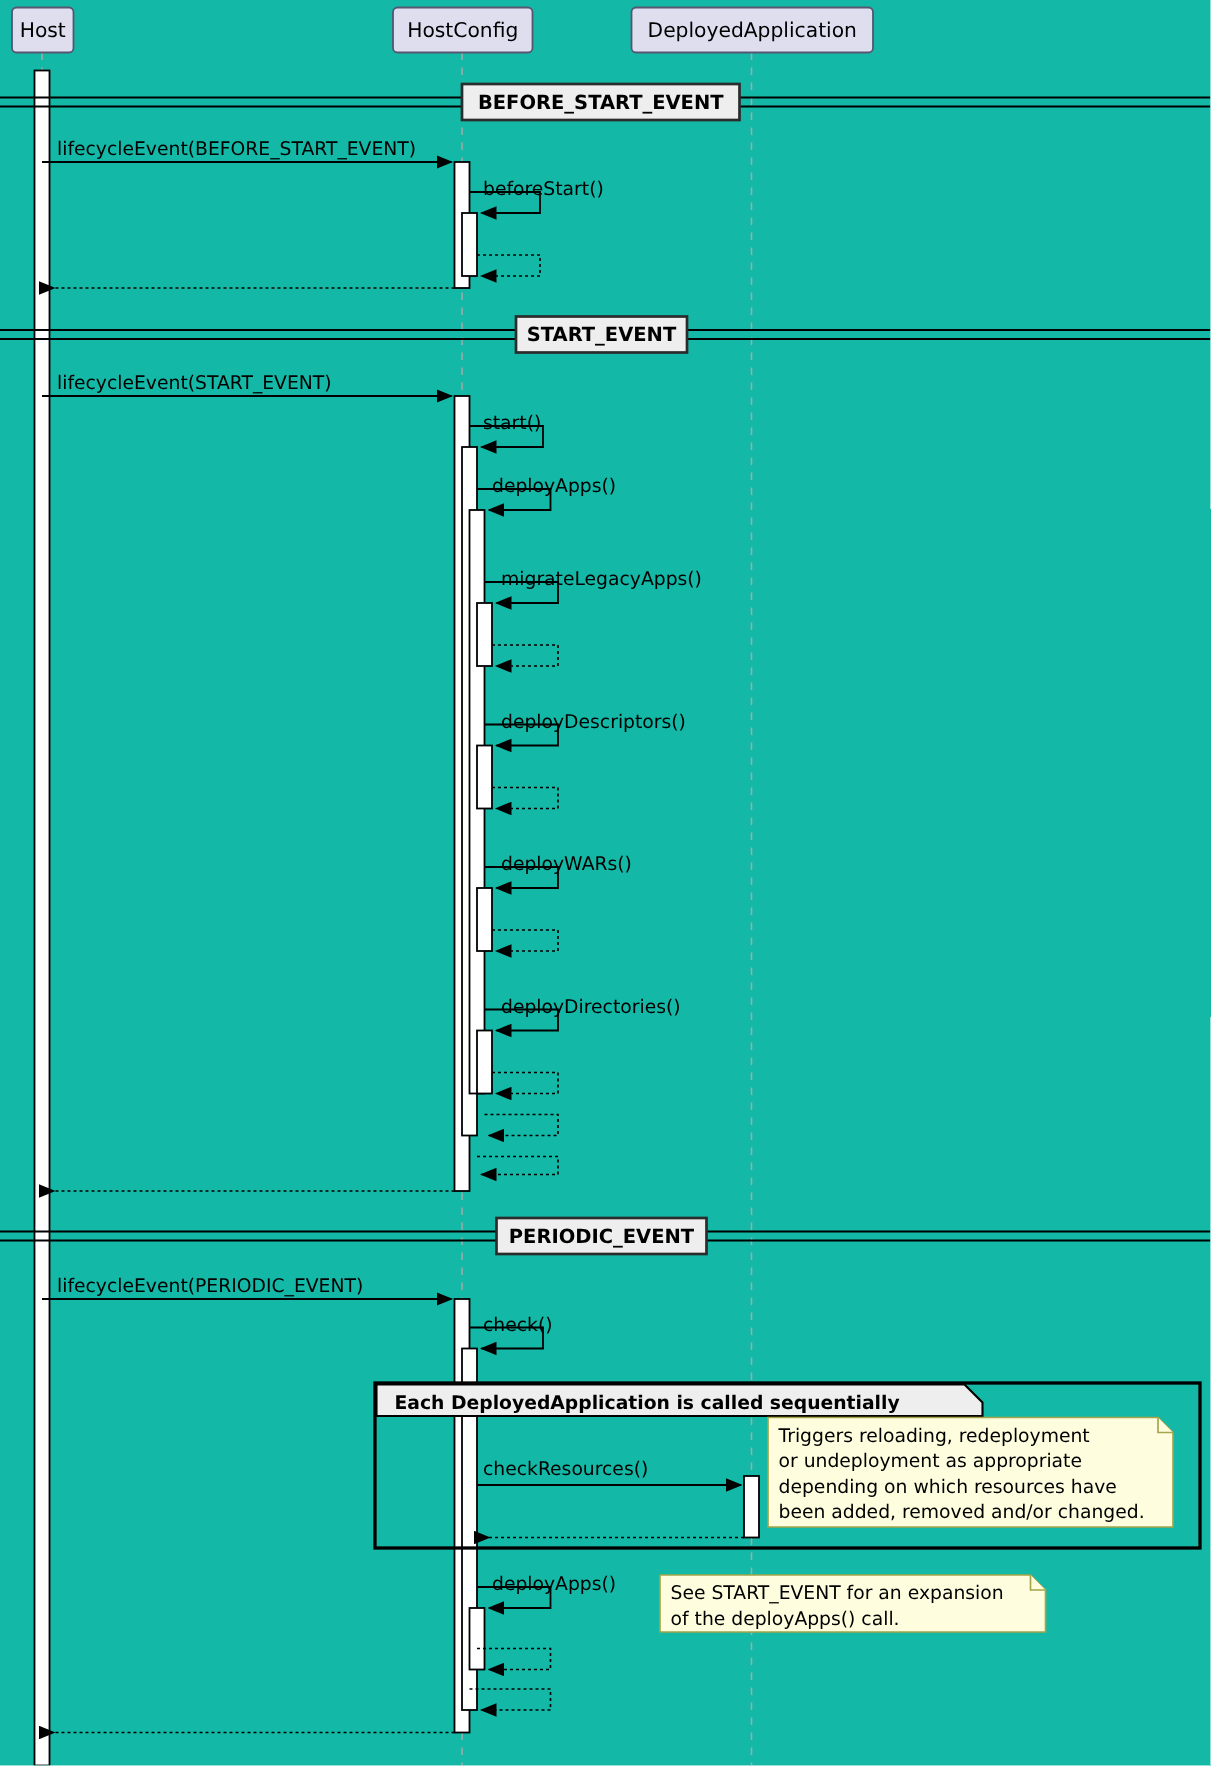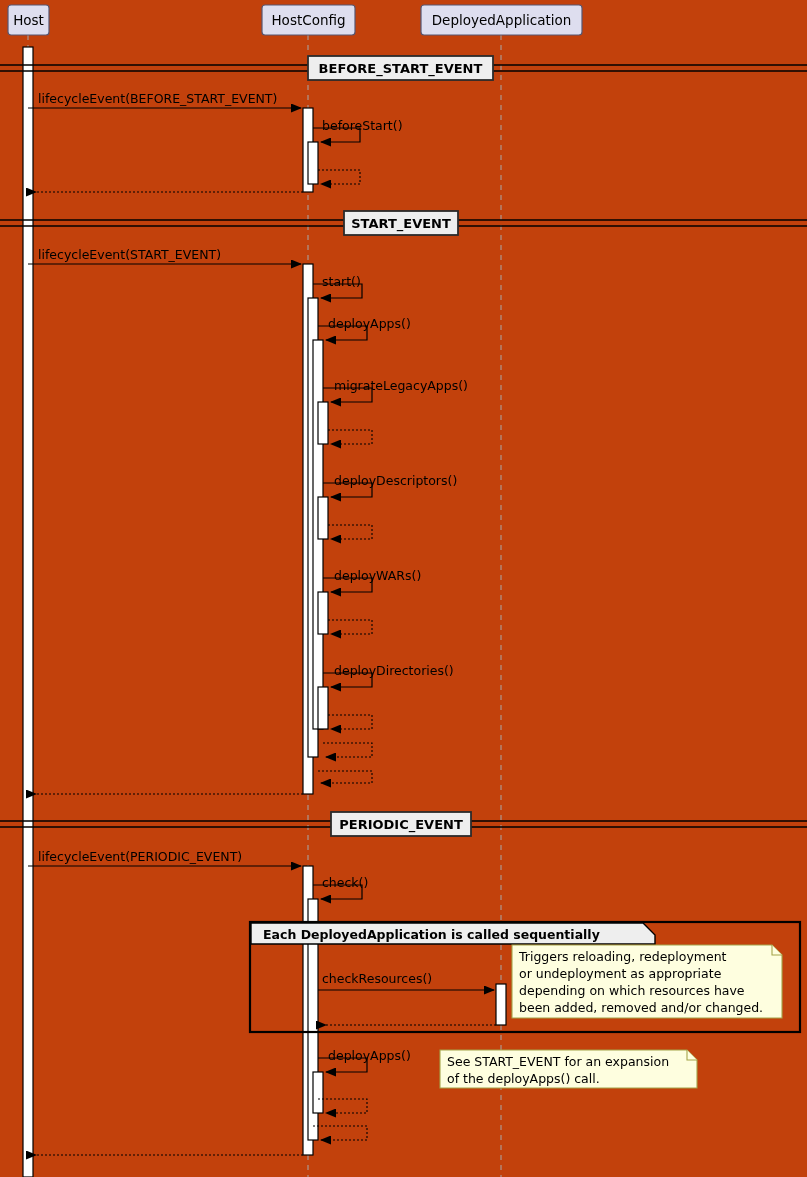--- a/index.html
+++ b/index.html
@@ -10,21 +10,21 @@
   body {
     font-family: "DejaVu Sans", sans-serif;
     width: 807px;
     height: 1177px;
     overflow: hidden;
   }
   #diagram-root {
     position: relative;
     width: 807px;
     height: 1177px;
-    background: #c2410c;
+    background: #14b8a6;
   }
   svg#seq {
     display: block;
     width: 807px;
     height: 1177px;
   }
   .lifeline {
     stroke: #A8A8A8;
     stroke-width: 1;
     stroke-dasharray: 5 5;

